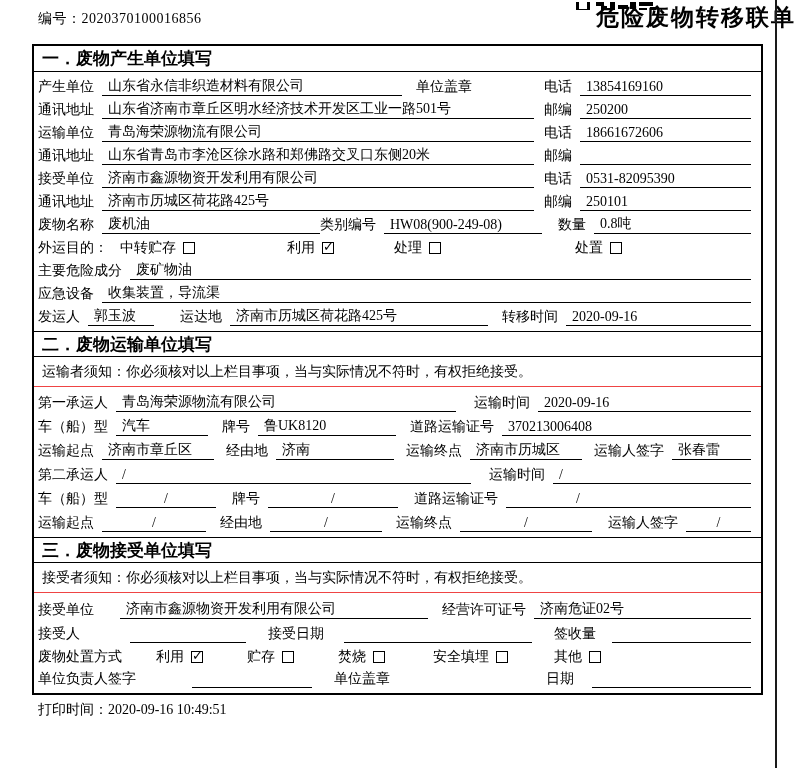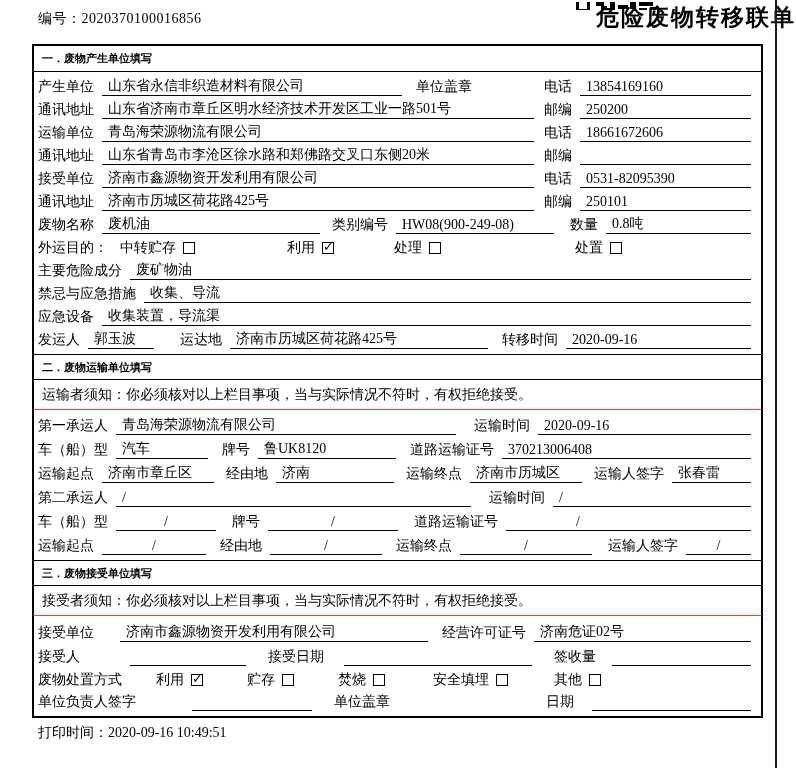--- a/index.html
+++ b/index.html
@@ -10,21 +10,21 @@
     color:#000; font-size:14px;
   }
   .header { position:relative; height:40px; }
   .doc-number { position:absolute; left:38px; top:10px; font-size:14px; letter-spacing:0.5px; }
   .page-title { position:absolute; left:0; right:0; top:2px; text-align:right;
     font-size:23px; font-weight:bold; letter-spacing:2px; }
   .qr-partial { position:absolute; right:140px; top:0; width:80px; height:10px; overflow:hidden; }
 
   .form-table { margin:4px 33px 0 32px; border:2px solid #000; background:#fff; }
   .sec-title { height:26px; display:flex; align-items:center; padding-left:8px;
-    font-weight:bold; font-size:11px; border-bottom:1px solid #000; }
+    font-weight:bold; font-size:17px; border-bottom:1px solid #000; }
   .sec-title.bt { border-top:1px solid #000; }
   .notice { height:30px; display:flex; align-items:center; padding-left:8px;
     border-bottom:1px solid #ef4444; font-size:14px; }
   .sec-body { padding:3px 0; }
   .row { display:flex; align-items:flex-end; height:23px; padding:0 10px 2px 4px;
     font-size:14px; white-space:nowrap; }
   .sec2-body .row { height:24px; }
   .lbl { margin-right:8px; }
   .val { border-bottom:1px solid #000; padding:0 6px; min-height:17px; }
   .grow { flex:1; }
@@ -119,21 +119,21 @@
         <span class="lbl">通讯地址</span>
         <span class="val grow" style="margin-right:10px">济南市历城区荷花路425号</span>
       </div>
       <span class="lbl">邮编</span>
       <span class="val grow">250101</span>
     </div>
 
     <div class="row">
       <span class="lbl">废物名称</span>
       <span class="val" style="width:218px">废机油</span>
-      <span class="lbl" style="margin-left:12px">类别编号</span>
+      <span class="lbl" style="">类别编号</span>
       <span class="val" style="width:158px">HW08(900-249-08)</span>
       <span class="lbl" style="margin-left:16px">数量</span>
       <span class="val grow">0.8吨</span>
     </div>
 
 
     <div class="row">
       <span class="lbl">外运目的：</span>
       <span class="chk-item" style="margin-left:4px">
         <span>中转贮存</span>
@@ -151,24 +151,20 @@
         <span>处置</span>
         <span class="checkbox"></span>
       </span>
     </div>
 
     <div class="row">
       <span class="lbl">主要危险成分</span>
       <span class="val grow">废矿物油</span>
     </div>
 
-    <div class="row">
-      <span class="lbl">禁忌与应急措施</span>
-      <span class="val grow">收集、导流</span>
-    </div>
 
     <div class="row">
       <span class="lbl">应急设备</span>
       <span class="val grow">收集装置，导流渠</span>
     </div>
 
     <div class="row">
       <span class="lbl">发运人</span>
       <span class="val" style="width:66px">郭玉波</span>
       <span class="lbl" style="margin-left:26px">运达地</span>

